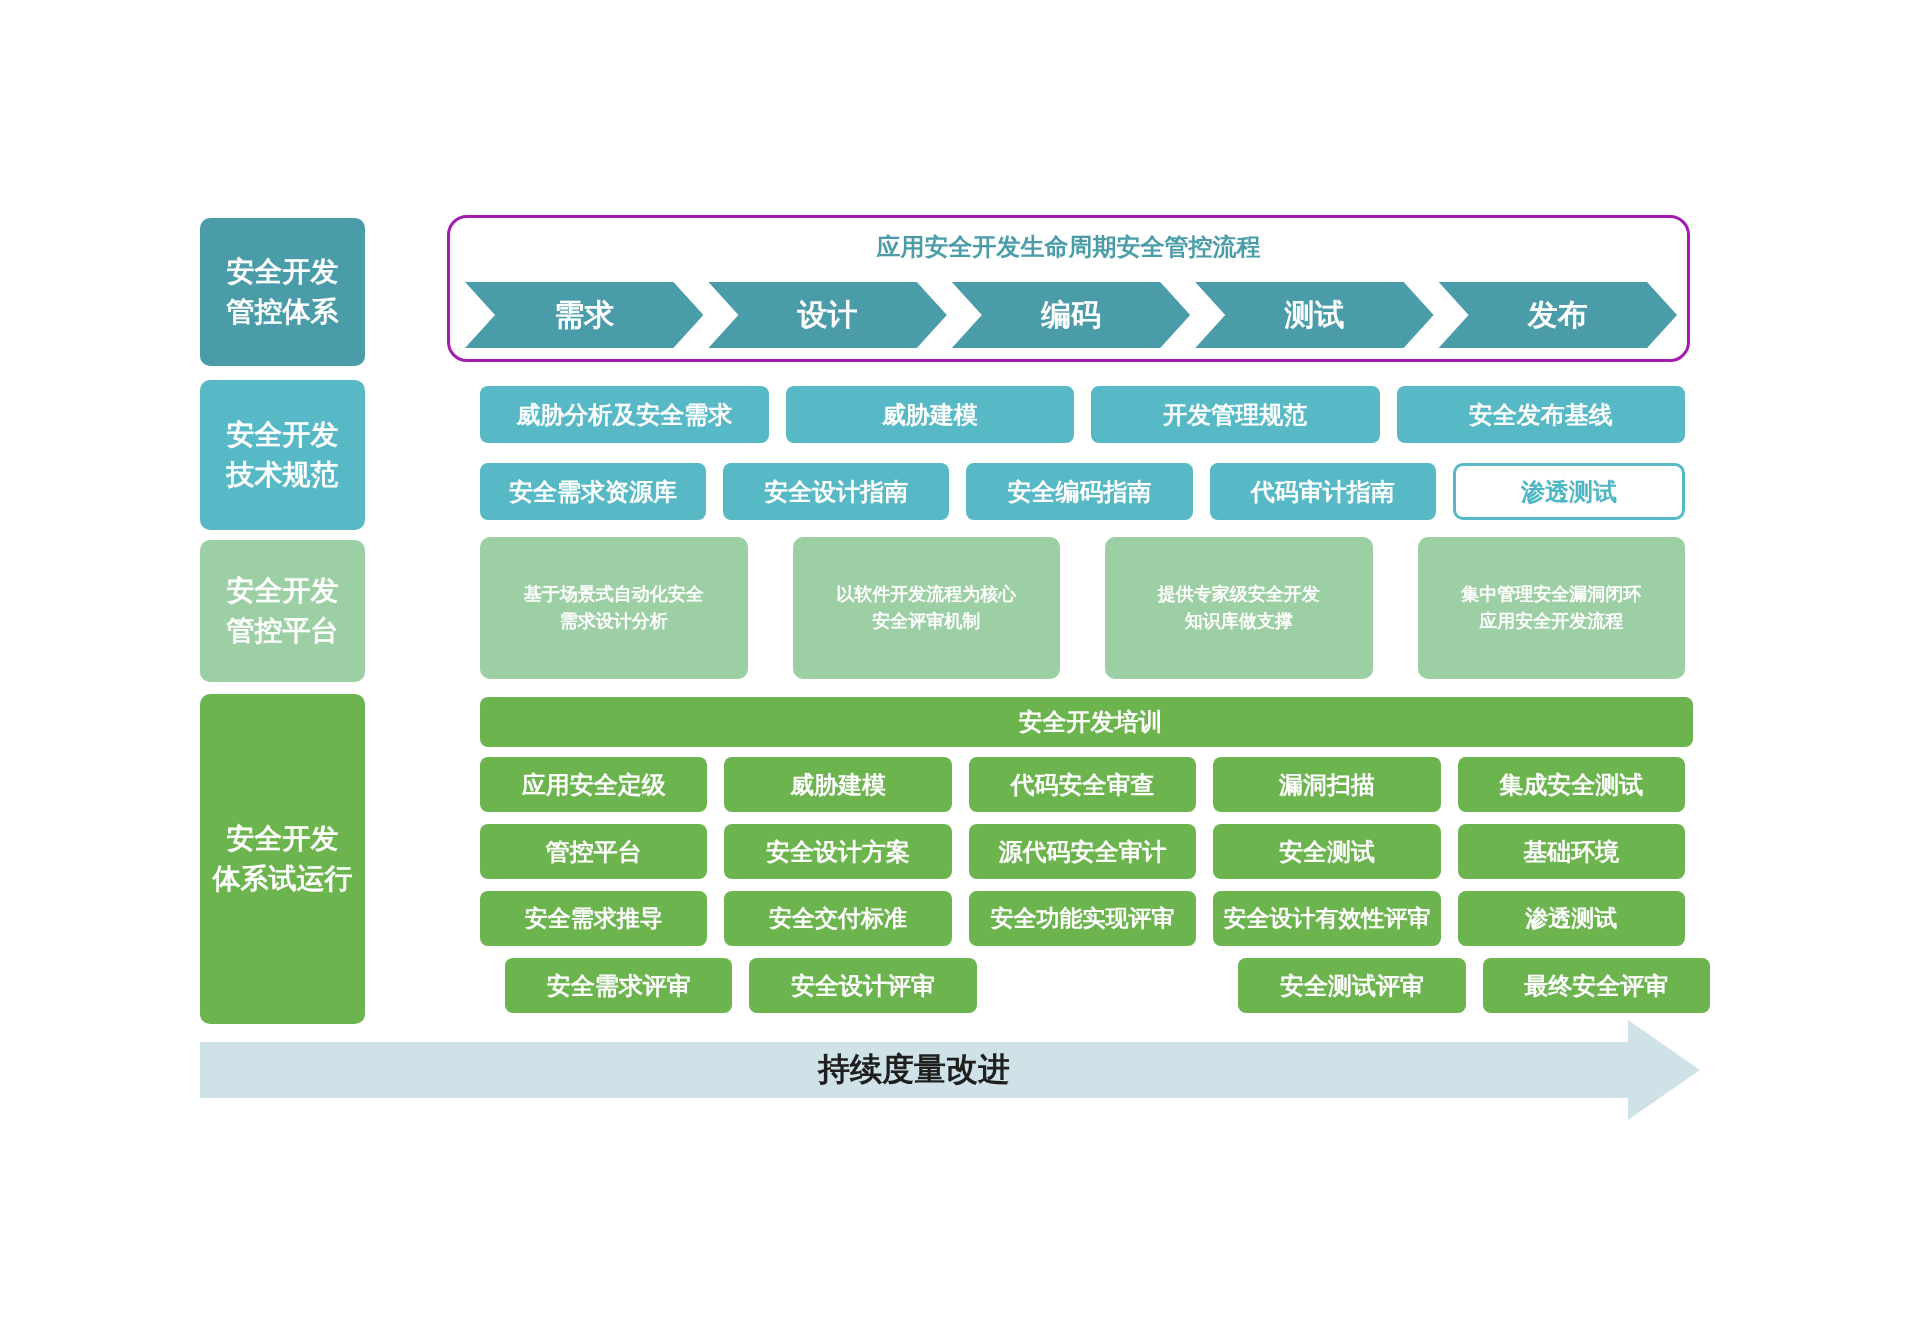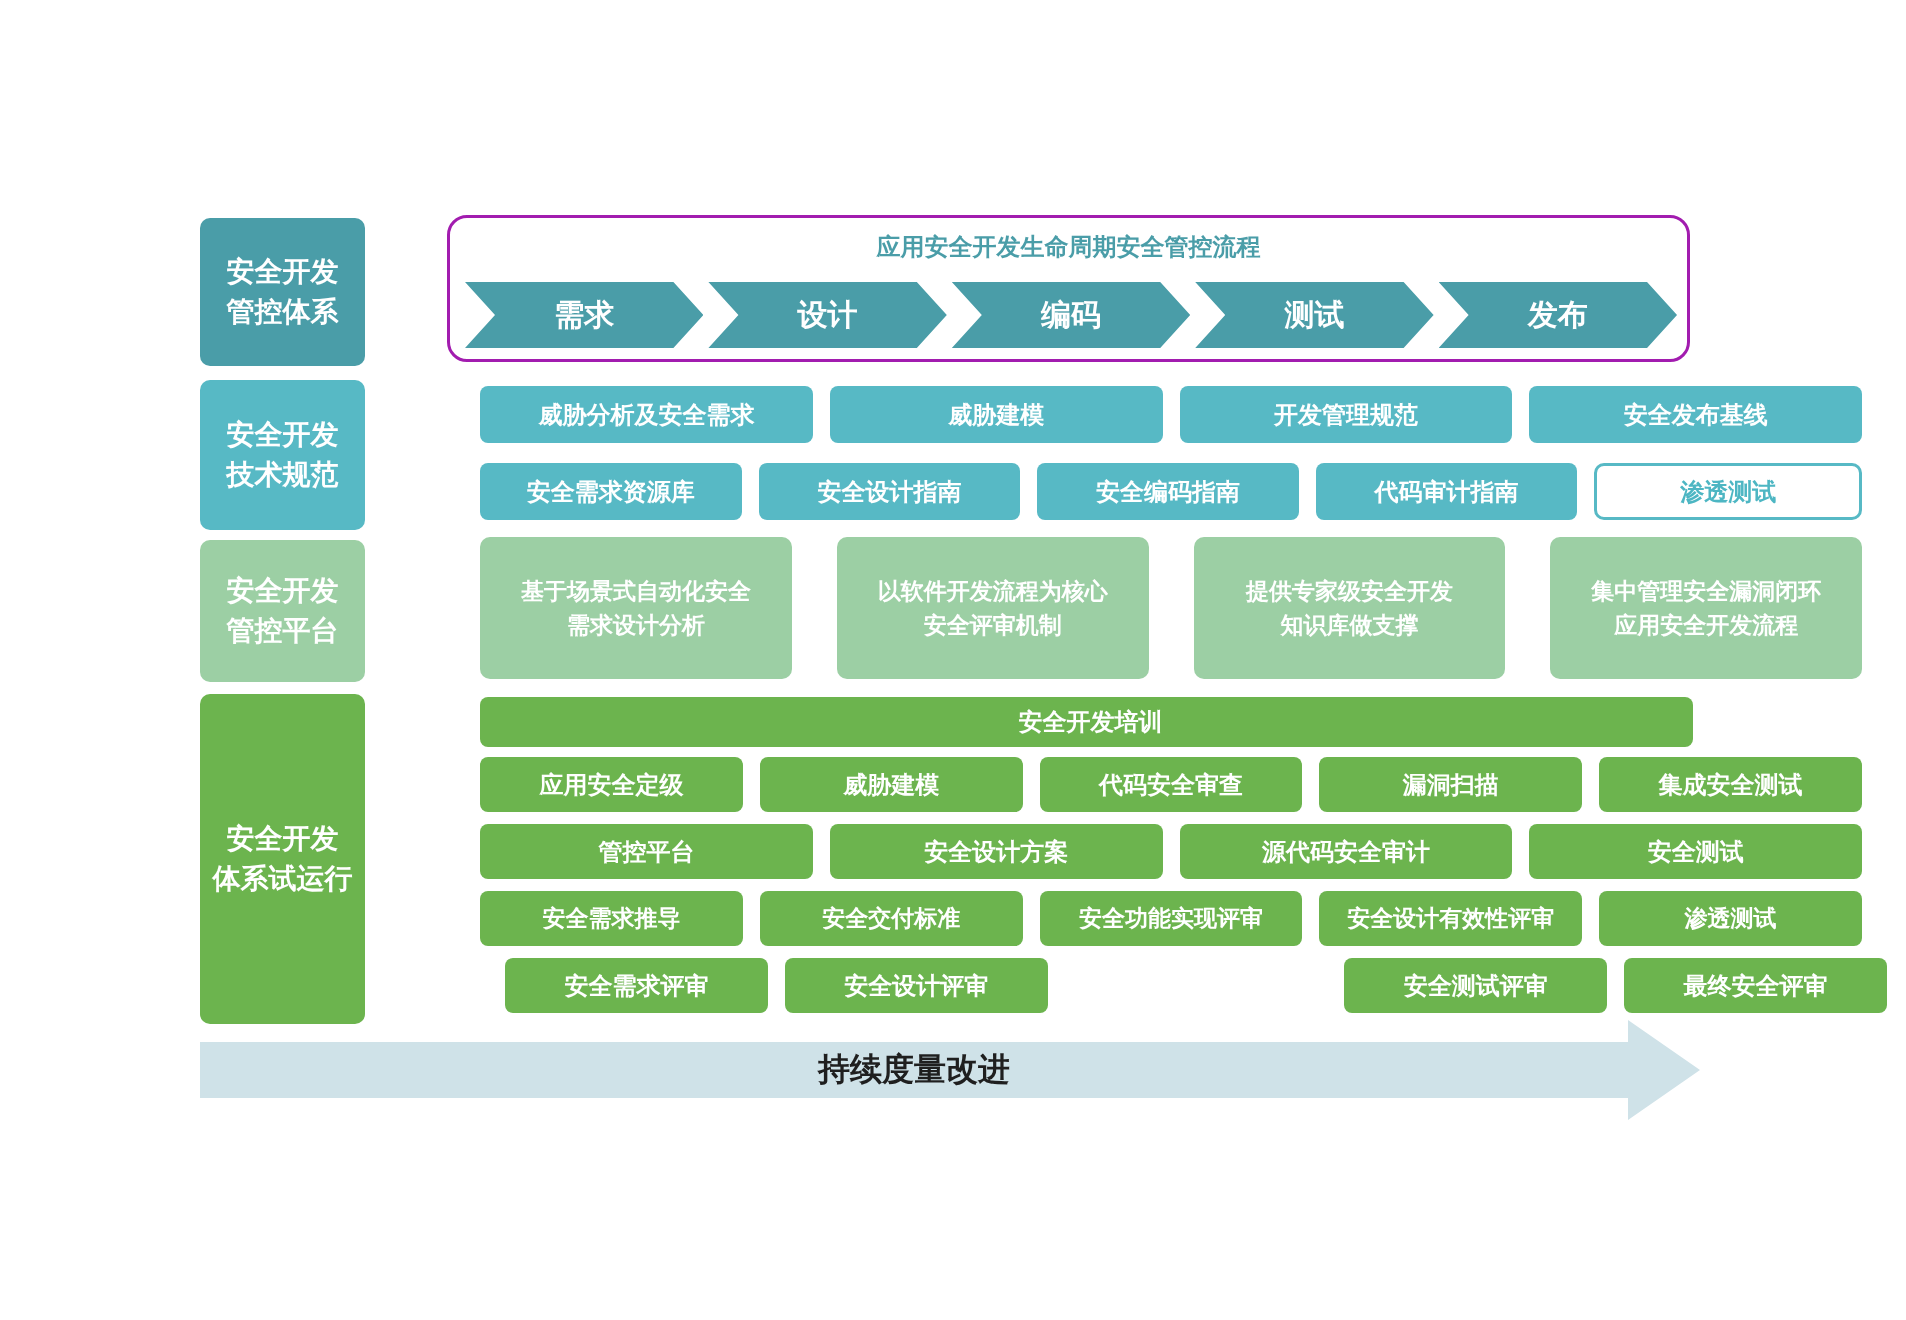--- a/index.html
+++ b/index.html
@@ -32,36 +32,36 @@
     position:absolute; left:15px; right:10px; bottom:11px; height:66px;
     display:flex; gap:5px;
   }
   .chevron {
     flex:1; background:#4a9da8; color:#fff; font-weight:bold; font-size:30px;
     display:flex; align-items:center; justify-content:center;
     clip-path:polygon(0 0, calc(100% - 30px) 0, 100% 50%, calc(100% - 30px) 100%, 0 100%, 30px 50%);
   }
 
   
-  .boxrow { position:absolute; left:480px; width:1382px; display:flex; gap:17px; }
+  .boxrow { position:absolute; left:480px; width:1205px; display:flex; gap:17px; }
   .cell {
     flex:1; border-radius:8px; color:#fff; font-weight:bold; font-size:24px;
     display:flex; align-items:center; justify-content:center; text-align:center;
     box-sizing:border-box; white-space:pre-line;
   }
 
   
   .specs-row1 { top:386px; height:57px; }
   .specs-row2 { top:463px; height:57px; }
   .specs-row1 .cell, .specs-row2 .cell { background:#57b9c5; }
   .cell.outline { background:#fff; border:3px solid #57b9c5; color:#4db6c3; border-radius:10px; }
 
   
   .platform-row { top:537px; height:142px; gap:45px; }
-  .platform-row .cell { background:#9ccfa4; border-radius:10px; font-size:23px; line-height:1.5; }
+  .platform-row .cell { background:#9ccfa4; border-radius:10px; font-size:18px; line-height:1.5; }
 
   
   .training-bar {
     position:absolute; left:480px; top:697px; width:1205px; height:50px;
     background:#6cb44e; border-radius:8px; color:#fff; font-weight:bold; font-size:24px;
     display:flex; align-items:center; justify-content:center;padding-left:8px;
   }
   .grid-row .cell { background:#6cb44e; }
   .grid-r1 { top:757px; height:55px; }
   .grid-r2 { top:824px; height:55px; }
@@ -141,20 +141,21 @@
     <div class="cell">代码安全审查</div>
     <div class="cell">漏洞扫描</div>
     <div class="cell">集成安全测试</div>
   </div>
 
   <div class="boxrow grid-row grid-r2">
     <div class="cell">管控平台</div>
     <div class="cell">安全设计方案</div>
     <div class="cell">源代码安全审计</div>
     <div class="cell">安全测试</div>
+    <div class="cell">基础环境</div>
   </div>
 
   <div class="boxrow grid-row grid-r3">
     <div class="cell">安全需求推导</div>
     <div class="cell">安全交付标准</div>
     <div class="cell">安全功能实现评审</div>
     <div class="cell">安全设计有效性评审</div>
     <div class="cell">渗透测试</div>
   </div>
 

